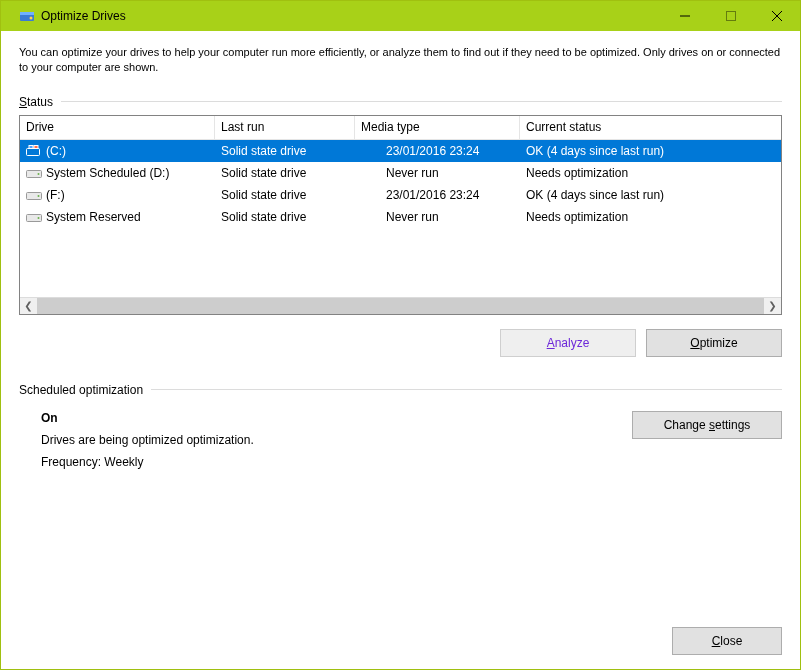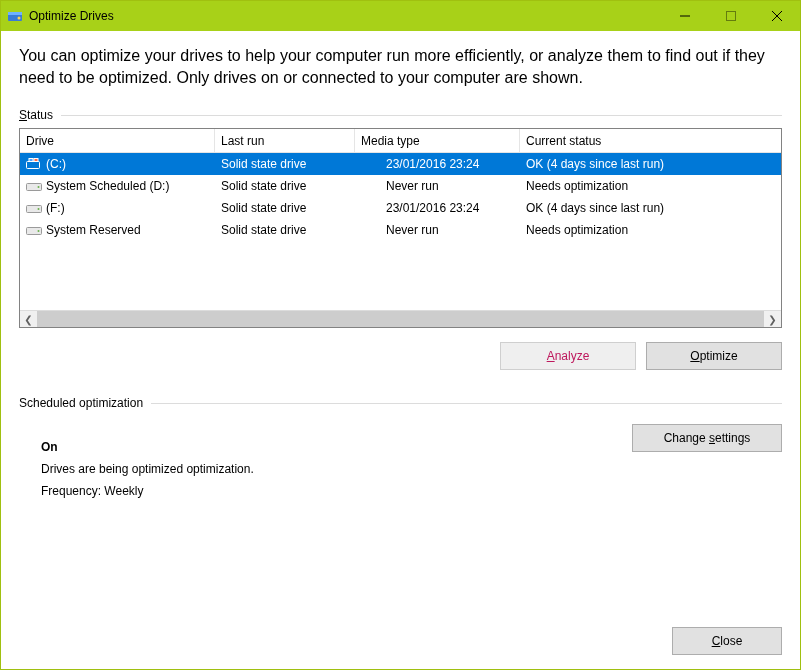--- a/index.html
+++ b/index.html
@@ -19,21 +19,21 @@
     border: 1px solid #a0c010;
     display: flex;
     flex-direction: column;
     background: #fff;
   }
   .titlebar {
     background: #a8d118;
     height: 30px;
     display: flex;
     align-items: center;
-    padding-left: 6px;
+    padding-left: 18px;
   }
   .titlebar .app-icon {
     width: 16px; height: 16px;
     margin-right: 6px;
     display: inline-block;
   }
   .titlebar .title-text {
     font-size: 12px;
     color: #000;
     flex: 1;
@@ -53,21 +53,21 @@
   .win-btn svg { width: 10px; height: 10px; }
   .win-btn.disabled { opacity: 0.4; }
   .content {
     flex: 1;
     padding: 14px 18px 14px 18px;
     display: flex;
     flex-direction: column;
     font-size: 12px;
   }
   .intro {
-    font-size: 16px;
+    font-size: 11px;
     color: #000;
     line-height: 1.35;
     margin-bottom: 20px;
   }
   .section-header {
     display: flex;
     align-items: center;
     margin-bottom: 6px;
     text-align: center;
   }
@@ -163,33 +163,33 @@
   .btn {
     min-width: 136px;
     height: 28px;
     border: 1px solid #adadad;
     background: #e1e1e1;
     font-family: inherit;
     font-size: 12px;
     display: flex; align-items: center; justify-content: center;
   }
   .btn.disabled {
-    color: #be185d;
+    color: #6d28d9;
     background: #efefef;
     border-color: #cfcfcf;
   }
   .sched-body {
     padding: 8px 0 0 22px;
     position: relative;
   }
   .sched-container {
     display: flex;
     align-items: flex-start;
   }
-  .sched-text { flex: 1; margin-top: 16px; }
+  .sched-text { flex: 1; }
   .sched-on {
     font-weight: bold;
     font-size: 12px;
     margin-bottom: 8px;
   }
   .sched-line {
     font-size: 12px;
     margin-bottom: 8px;
   }
   .footer {

